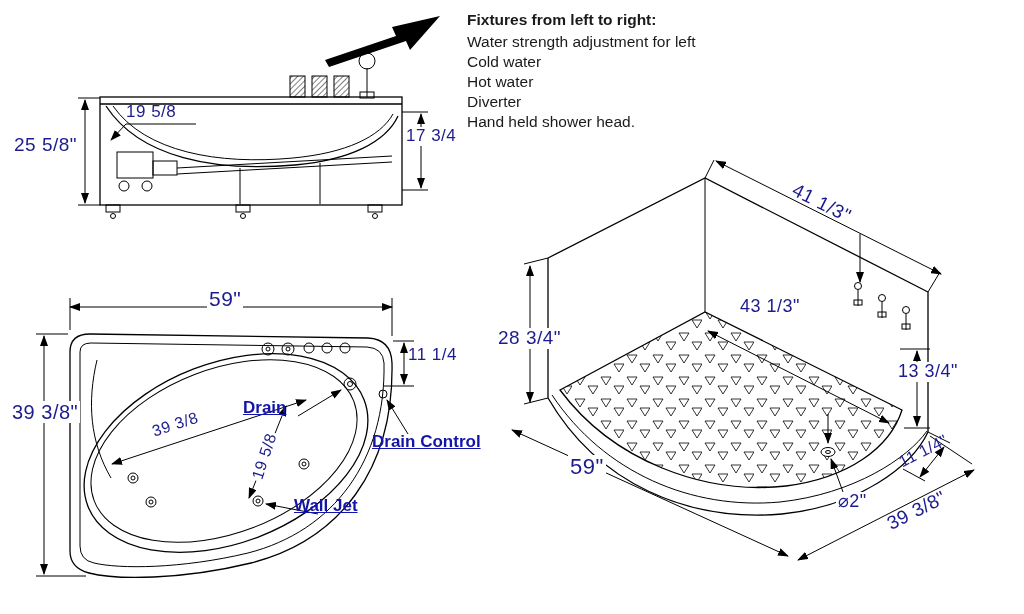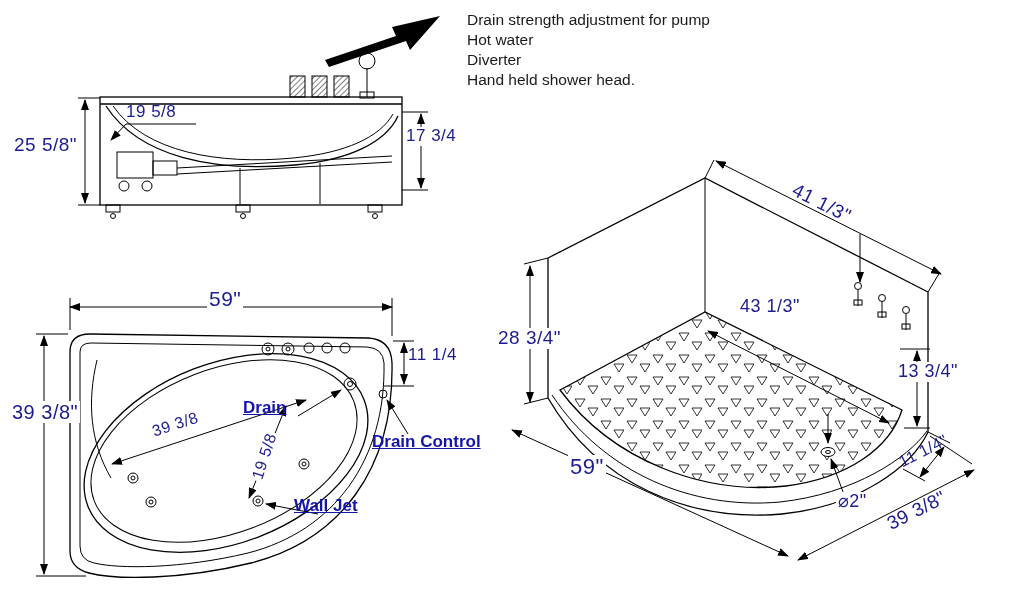--- a/index.html
+++ b/index.html
@@ -213,21 +213,23 @@
       </g>
       <line x1="512" y1="430" x2="788" y2="556" stroke-width="1" marker-start="url(#arr)" marker-end="url(#arr)"></line>
       <g stroke-width="1">
         <line x1="930" y1="436" x2="972" y2="464"></line>
         <line x1="798" y1="560" x2="974" y2="470" marker-start="url(#arr)" marker-end="url(#arr)"></line>
       </g>
     </g>
   </svg>
 
   <div class="note">
-    <div>Drain strength adjustment for pump</div>
+    <div class="note-title">Fixtures from left to right:</div>
+    <div>Water strength adjustment for left</div>
+    <div>Cold water</div>
     <div>Hot water</div>
     <div>Diverter</div>
     <div>Hand held shower head.</div>
   </div>
 
   <span class="lbl" style="left:14px;top:135px;font-size:19px;">25 5/8"</span>
   <span class="lbl" style="left:126px;top:103px;font-size:17px;">19 5/8</span>
   <span class="lbl bg" style="left:404px;top:127px;font-size:17px;">17 3/4</span>
 
   <span class="lbl bg" style="left:207px;top:287px;font-size:21px;">59"</span>

